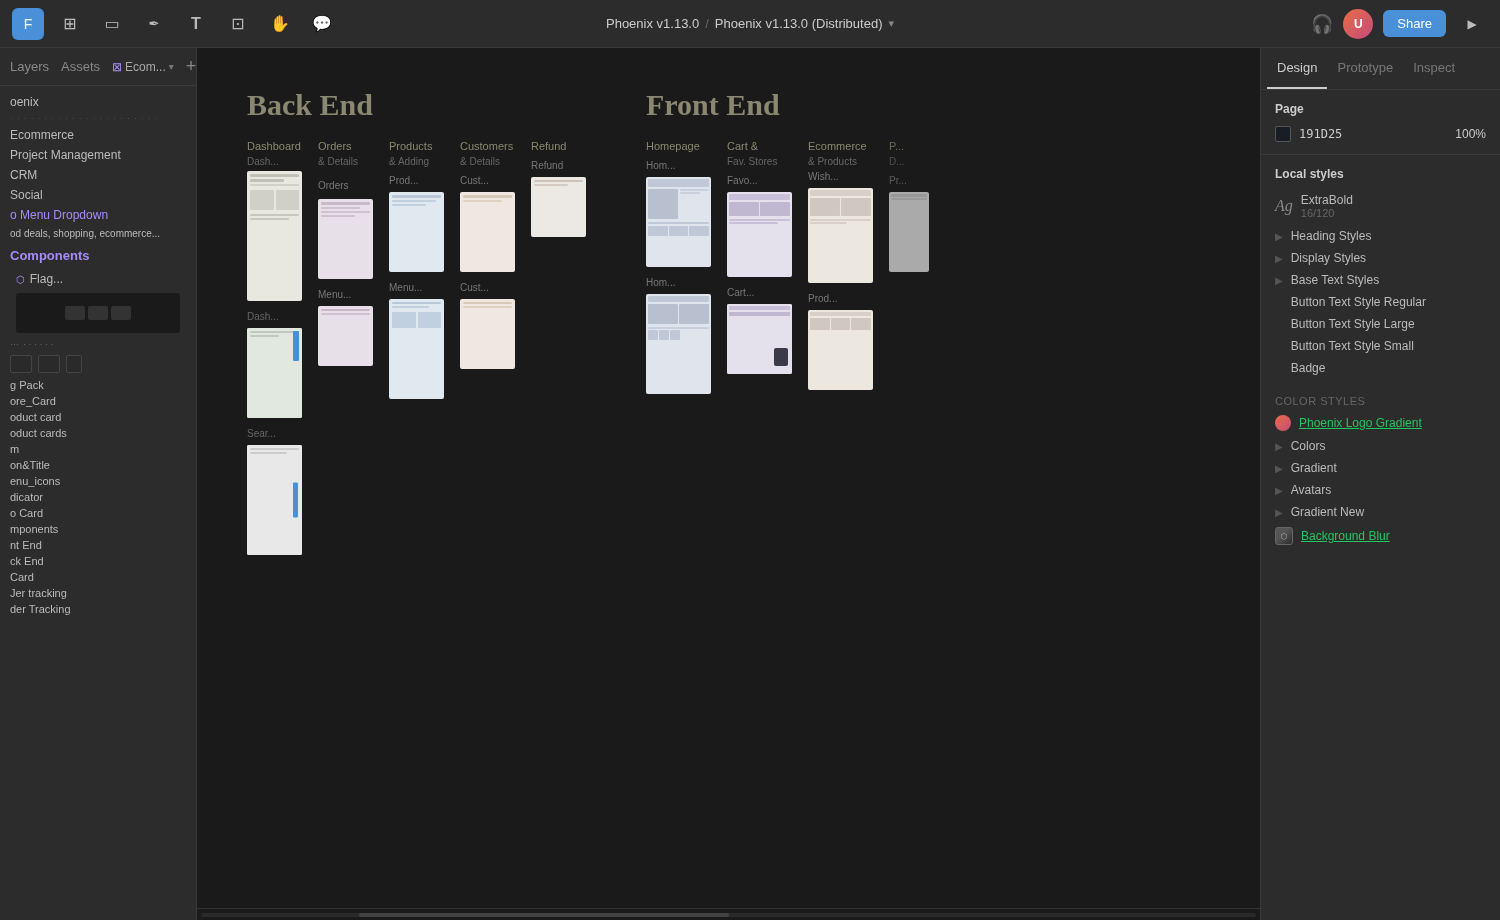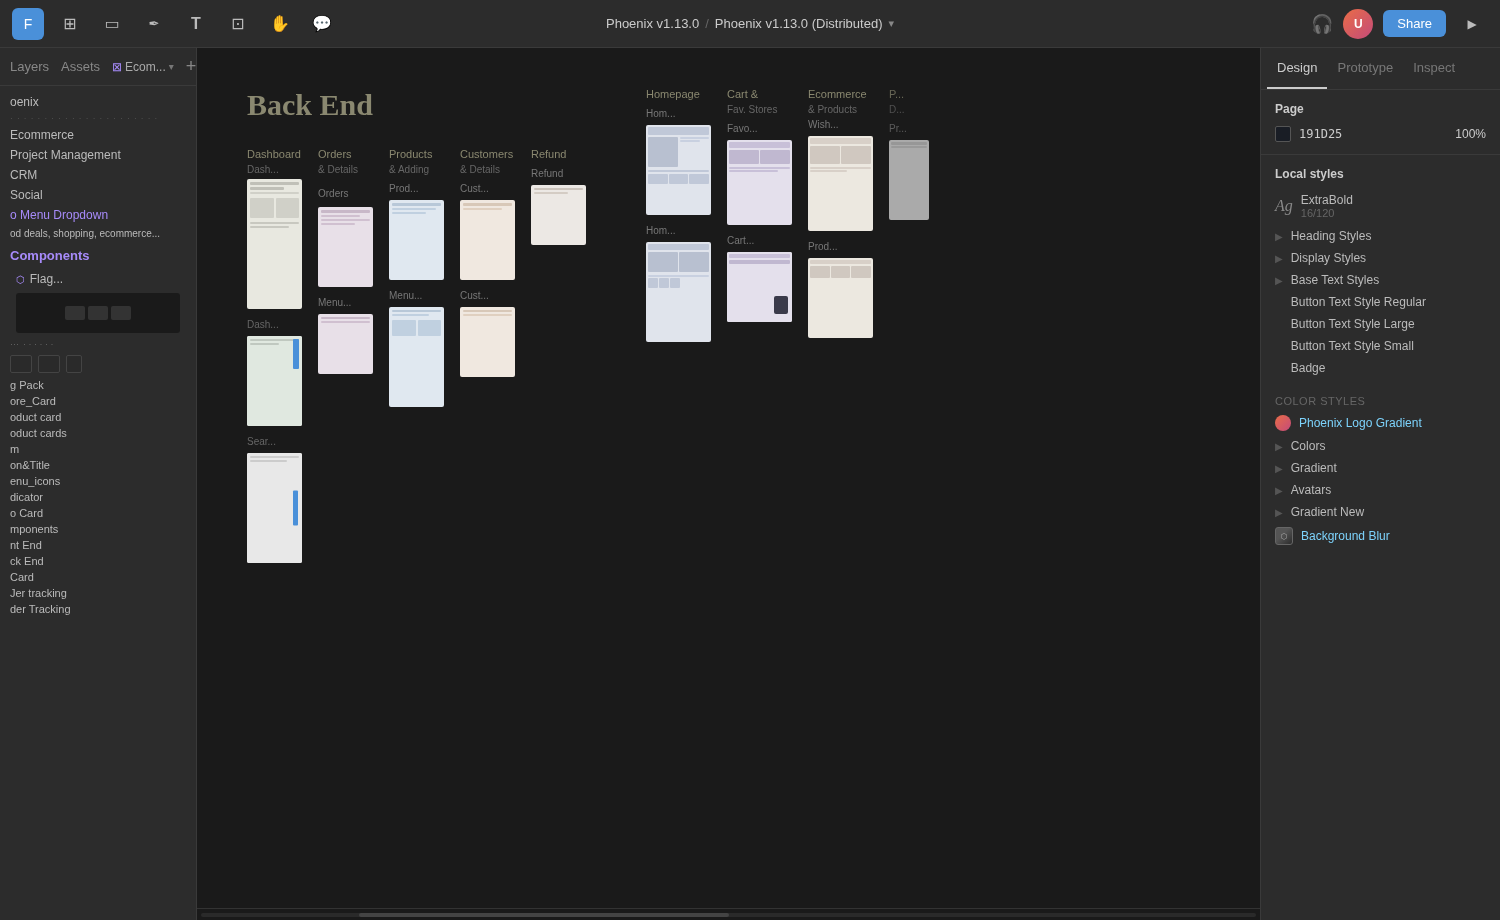--- a/index.html
+++ b/index.html
@@ -283,21 +283,22 @@
     }
     .color-dot {
       width: 16px; height: 16px;
       border-radius: 50%;
     }
     .color-dot.gradient {
       background: linear-gradient(135deg, #e96c47, #c44b7a);
     }
     .color-item-label {
       font-size: 12px;
-      color: #7dd3fc;
+      color: #22c55e;
+      text-decoration: underline;
     }
 
     .section-group-label {
       font-size: 11px;
       color: #666;
       text-transform: uppercase;
       letter-spacing: 0.5px;
       padding: 8px 14px 4px;
     }
 
@@ -325,21 +326,21 @@
       display: flex;
       flex-direction: column;
       gap: 16px;
     }
 
     .section-title-large {
       font-size: 30px;
       font-weight: 600;
       color: #8a8870;
       font-family: Georgia, serif;
-      margin-bottom: 10px;
+      margin-bottom: 2px;
     }
 
     .frames-row {
       display: flex;
       gap: 16px;
       align-items: flex-start;
     }
 
     .frame-item {
       display: flex;
@@ -589,20 +590,21 @@
               <div style="background:#ece8e4;width:100%;height:100%;padding:3px;display:flex;flex-direction:column;gap:2px;">
                 <div style="height:2px;background:#ccc4bc;border-radius:1px;"></div>
                 <div style="height:2px;background:#d4ccc4;border-radius:1px;width:70%;"></div>
               </div>
             </div>
           </div>
         </div>
       </div>
 
       <div class="frontend-section">
+        <div class="section-title-large">Front End</div>
 
         <div class="frames-row">
 
           <div class="frame-item">
             <div class="frame-title">Homepage</div>
             <div style="margin-top:4px;font-size:10px;color:#777;">Hom...</div>
             <div class="mini-frame" style="width:65px;height:90px;margin-top:2px;">
               <div style="background:#e0e4ec;width:100%;height:100%;padding:2px;display:flex;flex-direction:column;gap:1px;">
                 <div style="height:8px;background:#c0c8d8;border-radius:1px;margin-bottom:1px;"></div>
                 <div style="display:flex;gap:1px;">

